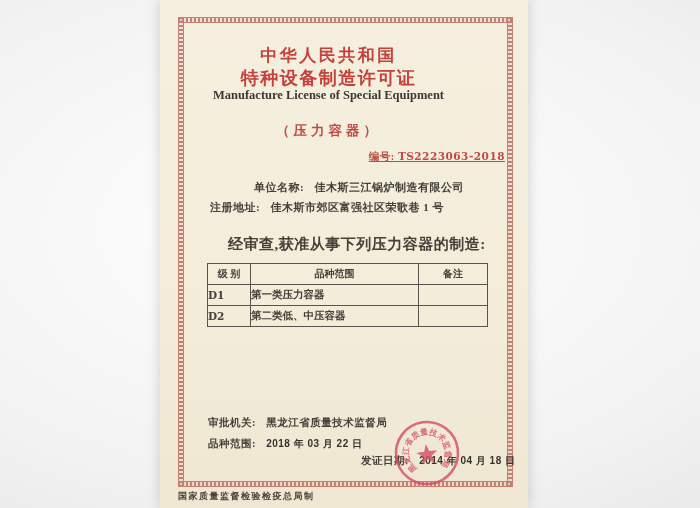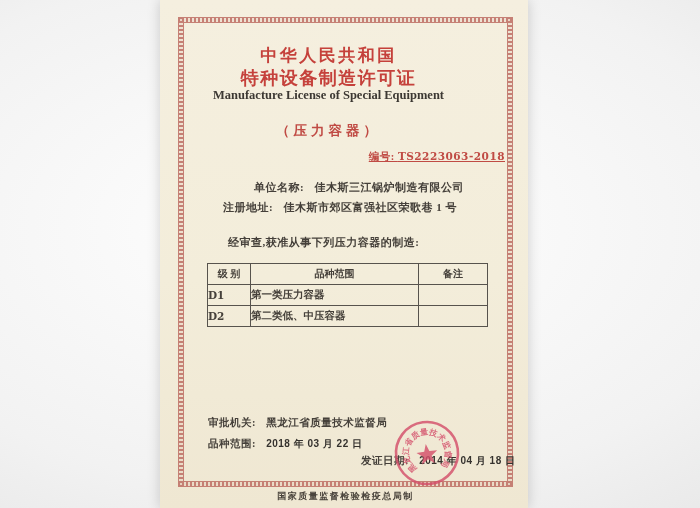--- a/index.html
+++ b/index.html
@@ -39,43 +39,43 @@
   .title-en1{top:88px; font-weight:bold; font-size:12.5px; color:#3c3833;}
   .title-en2{top:104px; font-weight:bold; font-size:12.5px; color:#3c3833;}
   .subtitle{top:122px; font-size:13.5px; letter-spacing:4px; color:var(--red2); font-weight:bold;}
 
   .serial{top:150px; right:23px; font-size:10.5px; color:var(--red2); font-weight:bold; letter-spacing:.5px;text-decoration:underline;}
   .serial .val{font-family:"DejaVu Serif",serif;}
 
   .field{font-size:11px; color:var(--ink); font-weight:bold; letter-spacing:.5px;}
   .field .lbl{margin-right:7px;}
   .f-unit{left:50px; top:180px;margin-left:44px;}
-  .f-addr{left:50px; top:200px;margin-left:13px;}
-  .statement{left:68px; top:235px; font-size:11px; color:var(--ink); font-weight:bold; letter-spacing:.5px;}
+  .f-addr{left:50px; top:200px;}
+  .statement{left:68px; top:235px; font-size:15px; color:var(--ink); font-weight:bold; letter-spacing:.5px;}
 
   table.scope{position:absolute; left:47px; top:263px; width:281px; border-collapse:collapse; table-layout:fixed;}
   table.scope th, table.scope td{
     border:1px solid var(--line); height:21px; vertical-align:middle;
     font-size:10.5px; color:var(--ink); font-weight:bold; padding:0;}
   table.scope th{font-size:10px;}
   td.lvl{font-family:"DejaVu Serif",serif;}
 
   .f-approve{left:48px; top:416px; font-size:10.5px;}
   .f-issuer{left:201px; top:416px; font-size:10.5px;}
   .f-valid{left:48px; top:437px; font-size:10.5px;}
   .f-issuedate{left:201px; top:454px; font-size:10.5px;}
   .datenum{font-family:"Liberation Sans",sans-serif; font-weight:bold; color:var(--digits); font-size:10px;}
 
   .stamp{left:225px; top:411px; width:84px; height:84px; opacity:.82;}
   .stamp circle{fill:none; stroke:var(--stamp); stroke-width:2.6px;}
   .stamp polygon{fill:var(--stamp);}
   .stamp text{font-size:8px; font-weight:bold; fill:var(--stamp);
     font-family:"Liberation Sans",sans-serif;}
 
-  .print-line{left:18px; width:335px; top:490px; text-align:center;
+  .print-line{left:18px; width:335px; top:490px; 
     font-size:9px; color:#4a443c; letter-spacing:1.5px; font-weight:bold;}
 </style>
 </head>
 <body>
 
 <div class="paper">
 
   <div class="frame">
     <div class="strip h top"></div>
     <div class="strip h bottom"></div>

